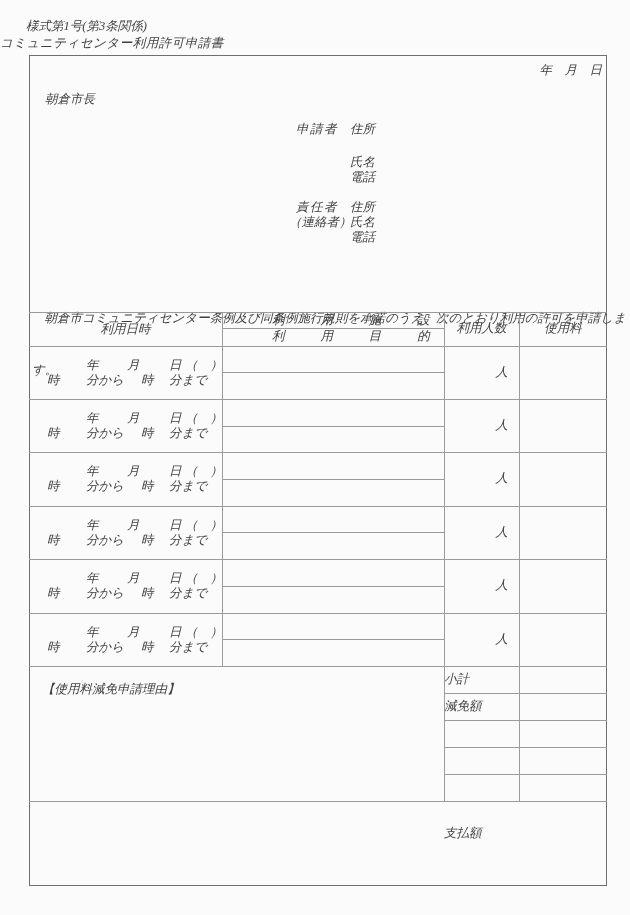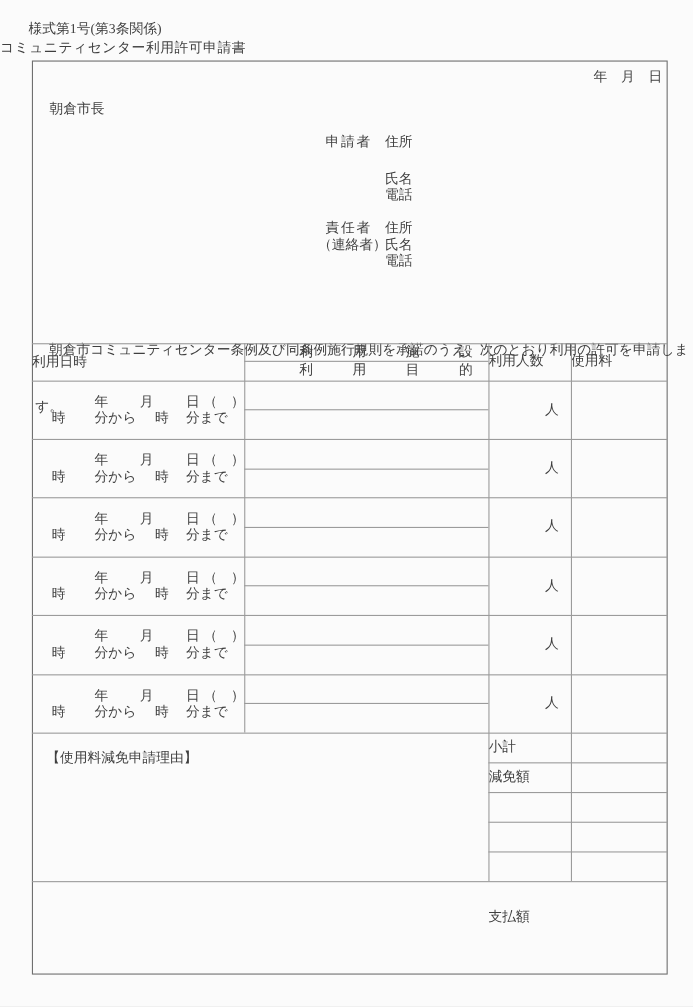--- a/index.html
+++ b/index.html
@@ -1,23 +1,23 @@
 <!DOCTYPE html>
 <html><head>
 <meta charset="utf-8">
 <style>
   html,body{margin:0;padding:0;background:#e8e8e8;}
   .page{
     position:relative;width:630px;height:915px;margin:0 auto;
     background:#fbfbfb;overflow:hidden;
     font-family:"Liberation Serif","DejaVu Serif",serif;
-    color:#3f3f3f;font-size:12.5px;
+    color:#3f3f3f;font-size:12.5px;font-style:italic;
   }
   .t{position:absolute;line-height:15px;white-space:pre;}
-  .ctr{}
+  .ctr{text-align:center;}
   .box{position:absolute;left:29px;top:55px;width:578px;height:831px;
        border:1px solid #6f6f6f;box-sizing:border-box;}
   .hl,.vl{position:absolute;background:#9b9b9b;}
   .hl{height:1px;}
   .vl{width:1px;}
   .title{left:0;width:630px;text-align:left;top:35.5px;letter-spacing:.5px;}
   .ls{letter-spacing:1.5px;}
   .hdr2{letter-spacing:-0.4px;}
   .stmt{position:absolute;left:32px;top:274.5px;line-height:17.5px;white-space:pre;}
   .stmt span{display:block;}

